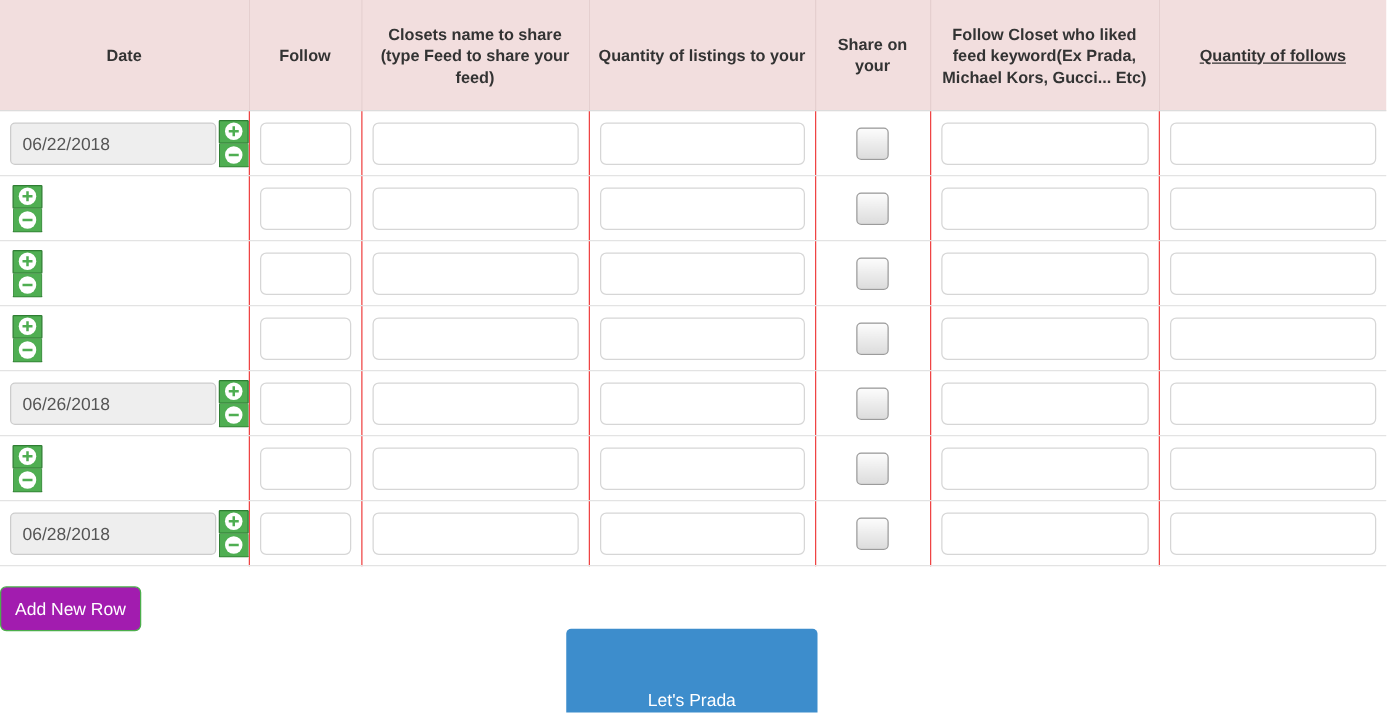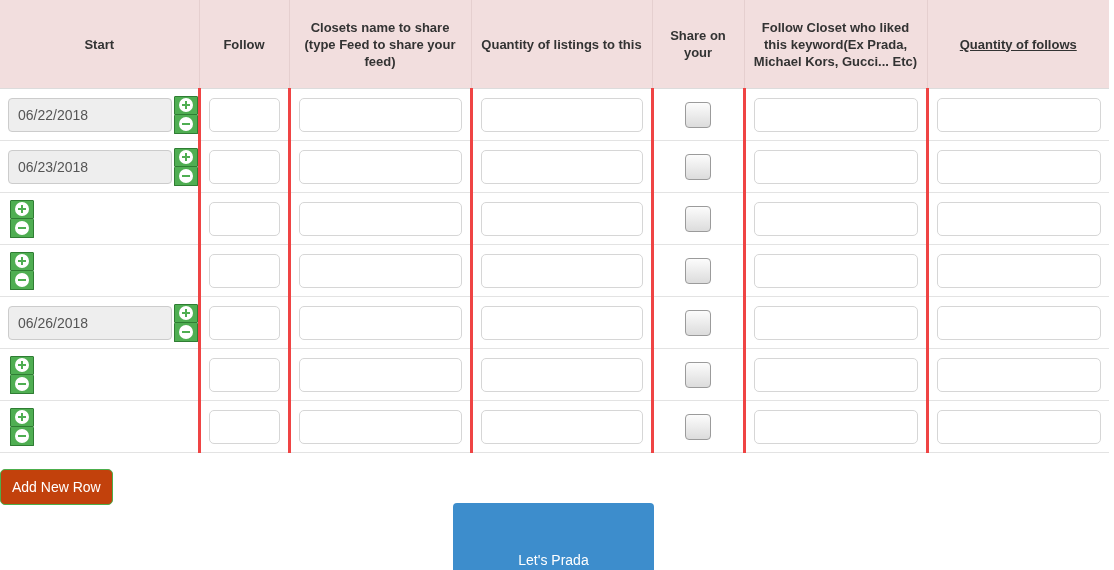--- a/index.html
+++ b/index.html
@@ -41,21 +41,21 @@
     padding: 8px 6px;
     height: 72px;
     line-height: 17px;
   }
   table.schedule thead th:last-child {
     border-right: none;
     text-decoration: underline;
   }
 
   table.schedule tbody td {
-    border-right: 3px solid #ef4444;
+    border-right: 1px solid #ef4444;
     border-bottom: 1px solid #e3e3e3;
     padding: 0;
     height: 51px;
     vertical-align: middle;
     background: #ffffff;
   }
   table.schedule tbody td:last-child {
     border-right: none;
   }
 
@@ -178,21 +178,21 @@
     background: linear-gradient(#fcfcfc, #dcdcdc);
     cursor: pointer;
     padding: 0;
   }
 
   
   .add-row-btn {
     position: absolute;
     left: 0px;
     top: 469px;
-    background: #c2410c;
+    background: #a21caf;
     border: 1px solid #4cae4c;
     border-radius: 5px;
     color: #ffffff;
     font-family: "Liberation Sans", sans-serif;
     font-size: 14px;
     line-height: 1;
     padding: 10px 11px;
     cursor: pointer;
   }
 
@@ -227,26 +227,26 @@
       <col class="col-date">
       <col class="col-hours">
       <col class="col-closets">
       <col class="col-qtylist">
       <col class="col-party">
       <col class="col-follow">
       <col class="col-qtyfoll">
     </colgroup>
     <thead>
       <tr>
-        <th>Start</th>
+        <th>Date</th>
         <th>Follow</th>
         <th>Closets name to share (type Feed to share your feed)</th>
-        <th>Quantity of listings to this</th>
+        <th>Quantity of listings to your</th>
         <th>Share on your</th>
-        <th>Follow Closet who liked this keyword(Ex Prada, Michael Kors, Gucci... Etc)</th>
+        <th>Follow Closet who liked feed keyword(Ex Prada, Michael Kors, Gucci... Etc)</th>
         <th>Quantity of follows</th>
       </tr>
     </thead>
     <tbody id="tbody">
         <tr>
           <td>
             <div class="date-cell">
               <input class="date-input" type="text" readonly="" value="06/22/2018" style="">
               <span class="stepper">
                 <button class="step-btn">
@@ -285,21 +285,20 @@
           </td>
           <td>
             <div class="cell-pad">
               <input class="txt-input" type="text" value="" style="">
             </div>
           </td>
         </tr>
         <tr>
           <td>
             <div class="date-cell">
-              <input class="date-input" type="text" readonly="" value="06/23/2018" style="">
               <span class="stepper">
                 <button class="step-btn">
                   <span class="step-glyph plus"></span>
                 </button>
                 <button class="step-btn">
                   <span class="step-glyph"></span>
                 </button>
               </span>
             </div>
           </td>
@@ -507,20 +506,21 @@
           </td>
           <td>
             <div class="cell-pad">
               <input class="txt-input" type="text" value="" style="">
             </div>
           </td>
         </tr>
         <tr>
           <td>
             <div class="date-cell">
+              <input class="date-input" type="text" readonly="" value="06/28/2018" style="">
               <span class="stepper">
                 <button class="step-btn">
                   <span class="step-glyph plus"></span>
                 </button>
                 <button class="step-btn">
                   <span class="step-glyph"></span>
                 </button>
               </span>
             </div>
           </td>

